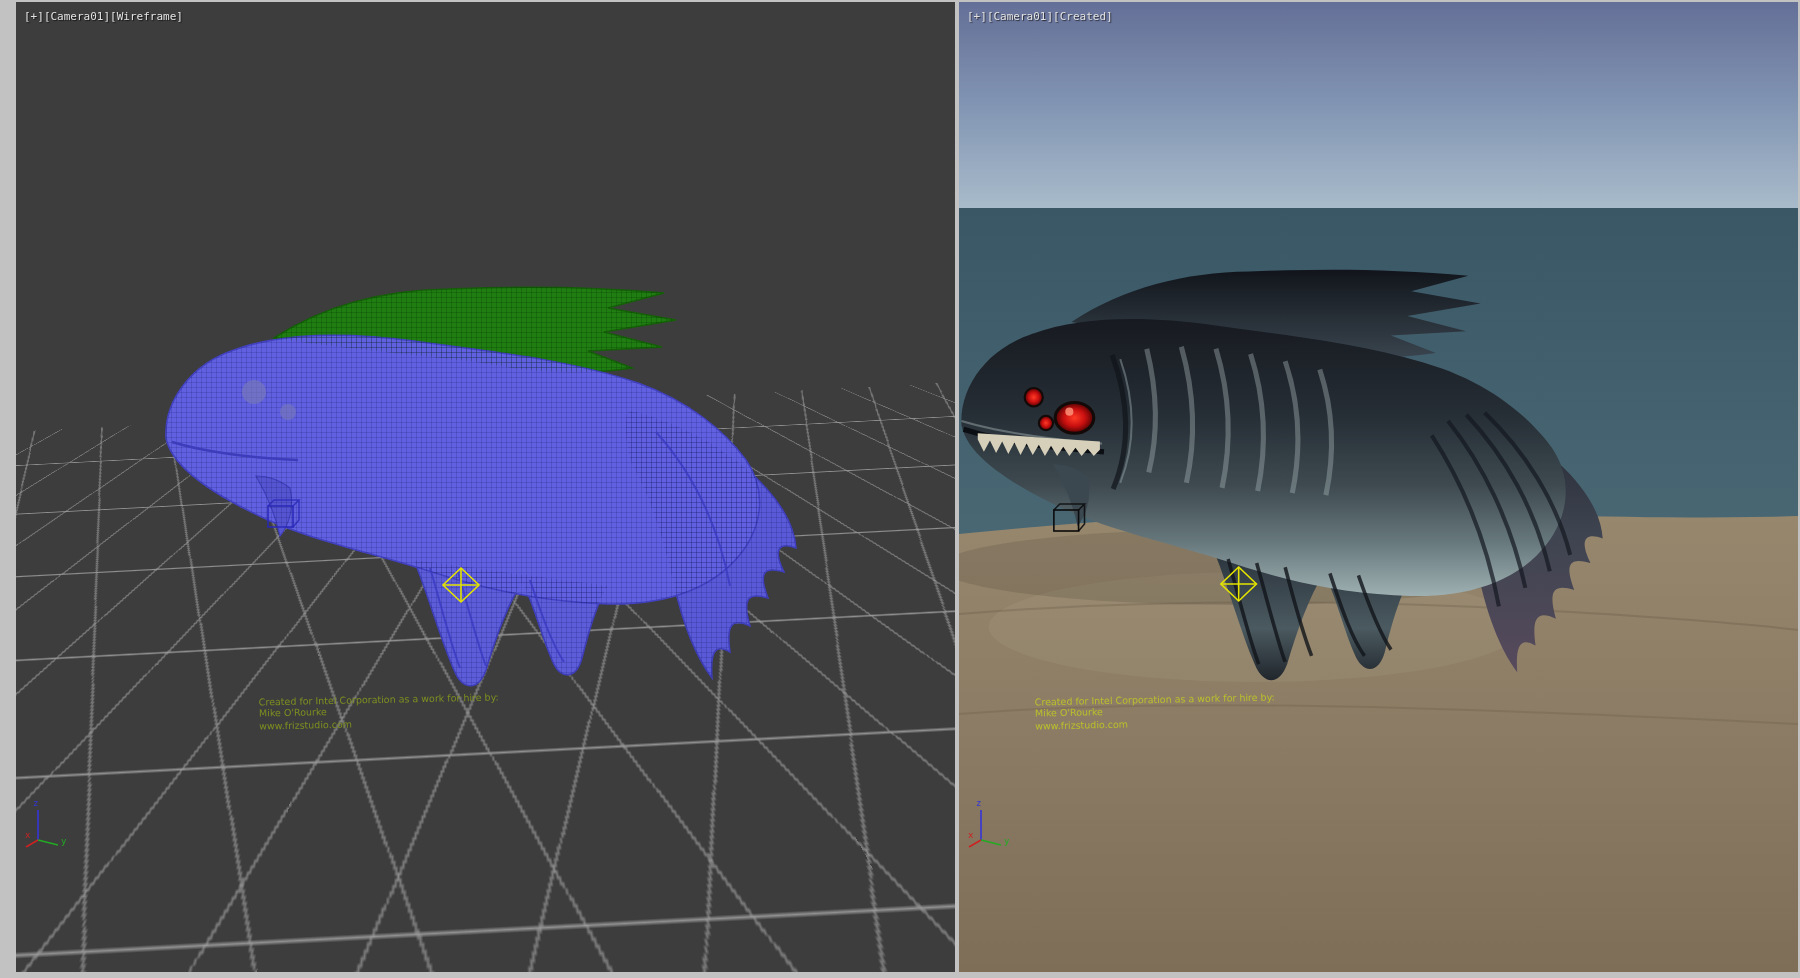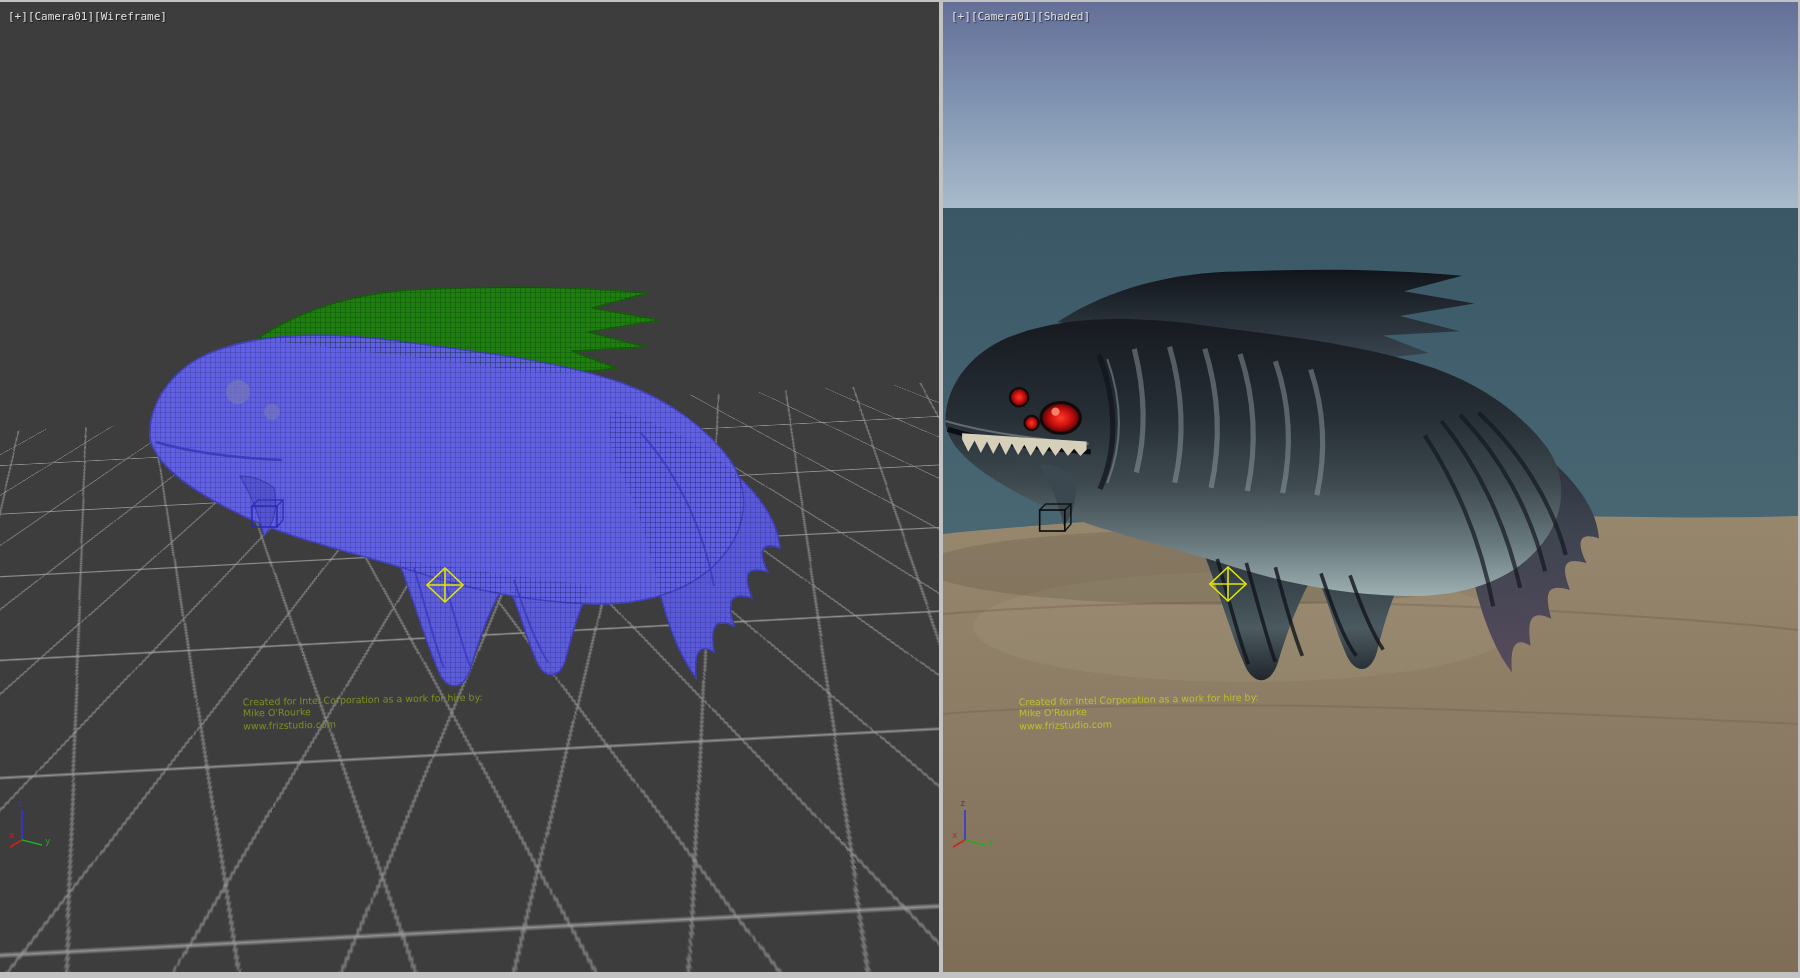--- a/index.html
+++ b/index.html
@@ -1,19 +1,19 @@
 <!DOCTYPE html>
 <html style="--wireframe-bg: #3d3d3d; --model-blue: #6060e0; --fin-green: #1f7d12; --grid-line: #9a9a9a; --helper-yellow: #e4e400; --sky-top: #646f97; --sky-horizon: #a9bccb; --sea: #3f5d6c; --sand: #8b7b64; --eye-red: #c81010; --watermark-left: #7e8e20; --watermark-right: #b9c02c; --axis-x: #cc2222; --axis-y: #22aa22; --axis-z: #3535d8;"><head>
 <meta charset="utf-8">
 <title>3D Viewport Recreation</title>
 <style>
   html,body{margin:0;padding:0;background:#777;}
   .stage{
     position:relative;width:1800px;height:978px;box-sizing:border-box;
-    background:#c2c2c2;display:flex;gap:4px;padding:2px 2px 6px 0;
+    background:#c2c2c2;display:flex;gap:4px;padding:2px 2px 6px 16px;
     font-family:"Liberation Sans",sans-serif;
   }
   .viewport{position:relative;height:100%;overflow:hidden;}
   .vp-left{width:939px;background:var(--wireframe-bg,#3d3d3d);}
   .vp-right{flex:1;background:#3a5766;}
   .vp-label{
     position:absolute;top:8px;left:8px;z-index:40;
     font-family:"DejaVu Sans Mono",monospace;font-size:11px;color:#e2e2e2;
     text-shadow:1px 1px 1px rgba(0,0,0,.65);white-space:nowrap;
   }
@@ -224,21 +224,21 @@
         <path d="M96,508 L102,502 L127,502 L121,508 M127,502 L127,522 L121,529" opacity="0.85"></path>
       </g>
 
       <g stroke="#e4e400" fill="none" stroke-width="1.6">
         <path d="M283,565 L301,582 L283,599 L265,582 Z"></path>
         <path d="M265,582 L301,582 M283,565 L283,599"></path>
       </g>
     </svg>
 
     <div class="vp-label">
-      <span>[+]</span><span>[Camera01]</span><span>[Shaded]</span>
+      <span>[+]</span><span>[Camera01]</span><span>[Created]</span>
     </div>
 
     <div class="watermark wm-right">
       <div>Created for Intel Corporation as a work for hire by:</div>
       <div>Mike O'Rourke</div>
       <div class="wm-line3">www.frizstudio.com</div>
     </div>
 
     <svg class="tripod" width="50" height="55" viewBox="0 0 50 55">
       <line x1="14" y1="46" x2="14" y2="16" stroke="#3535d8" stroke-width="1.6"></line>

